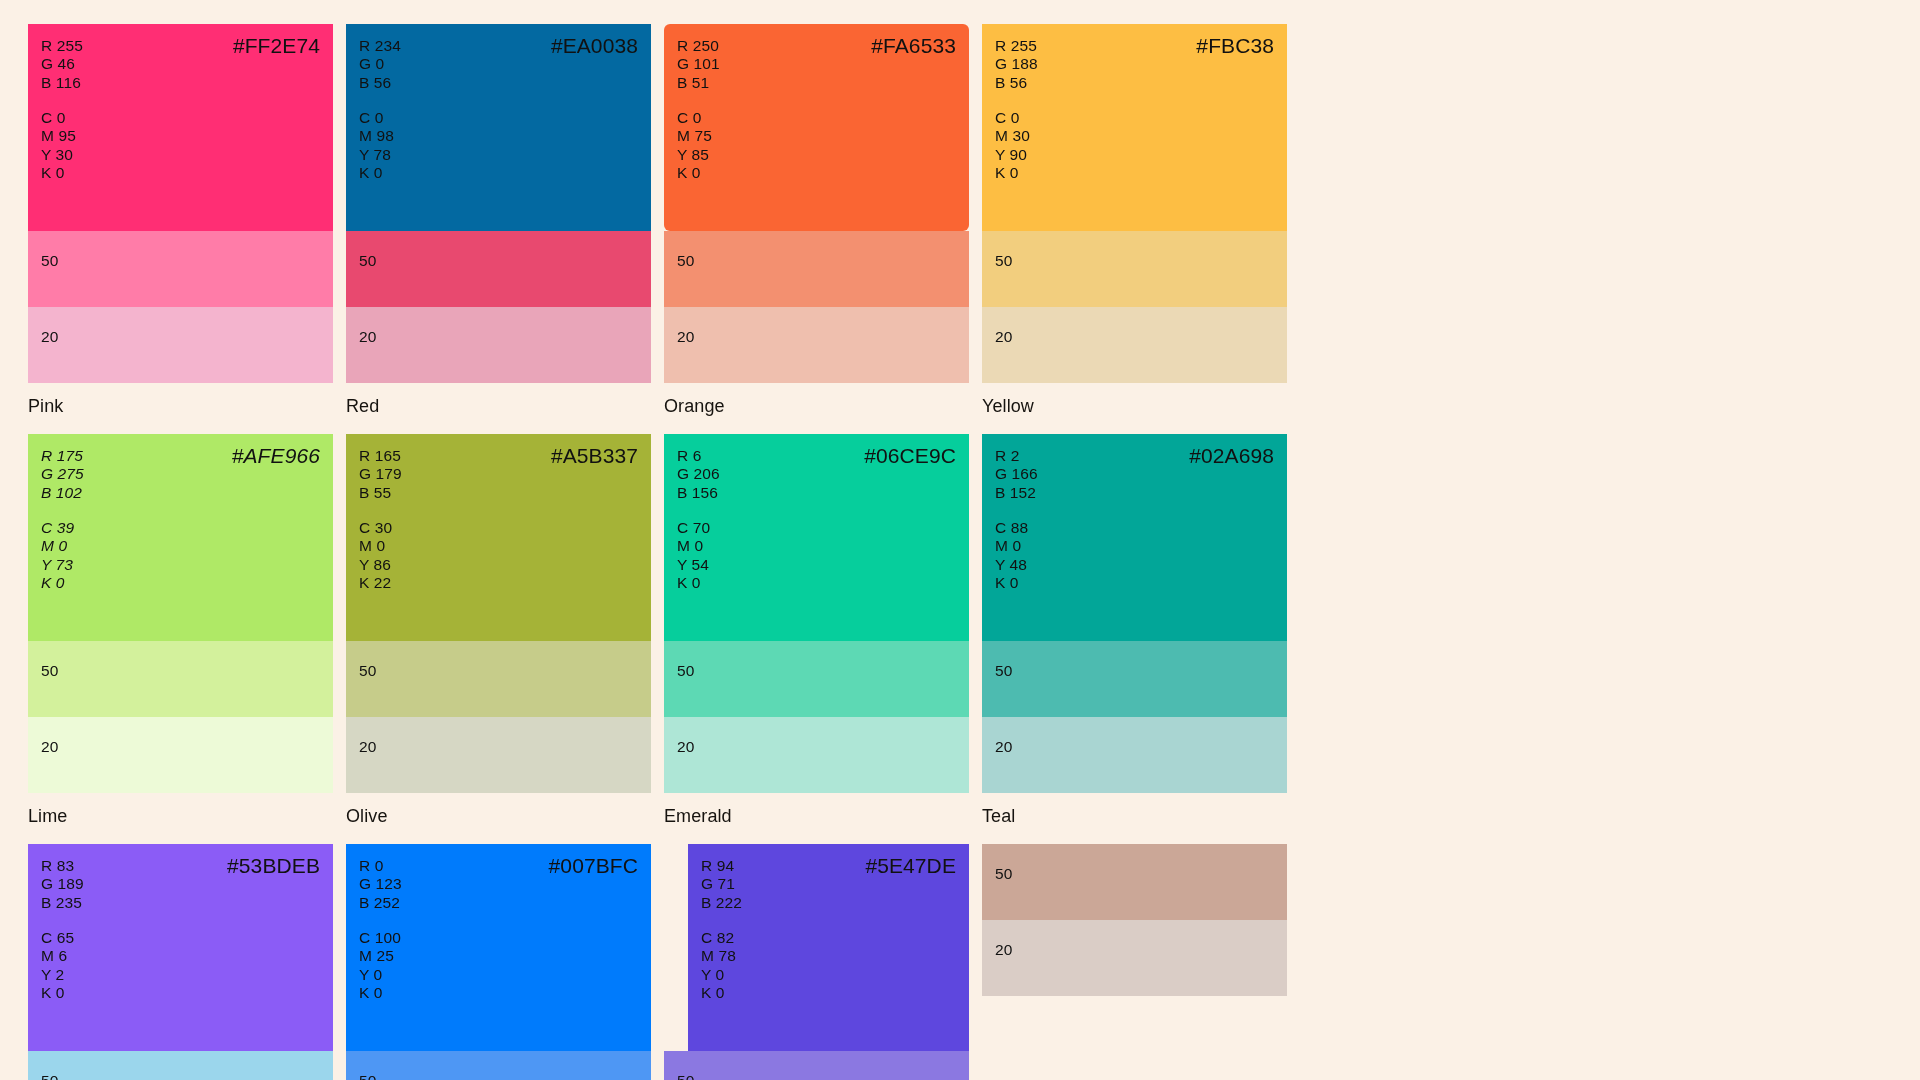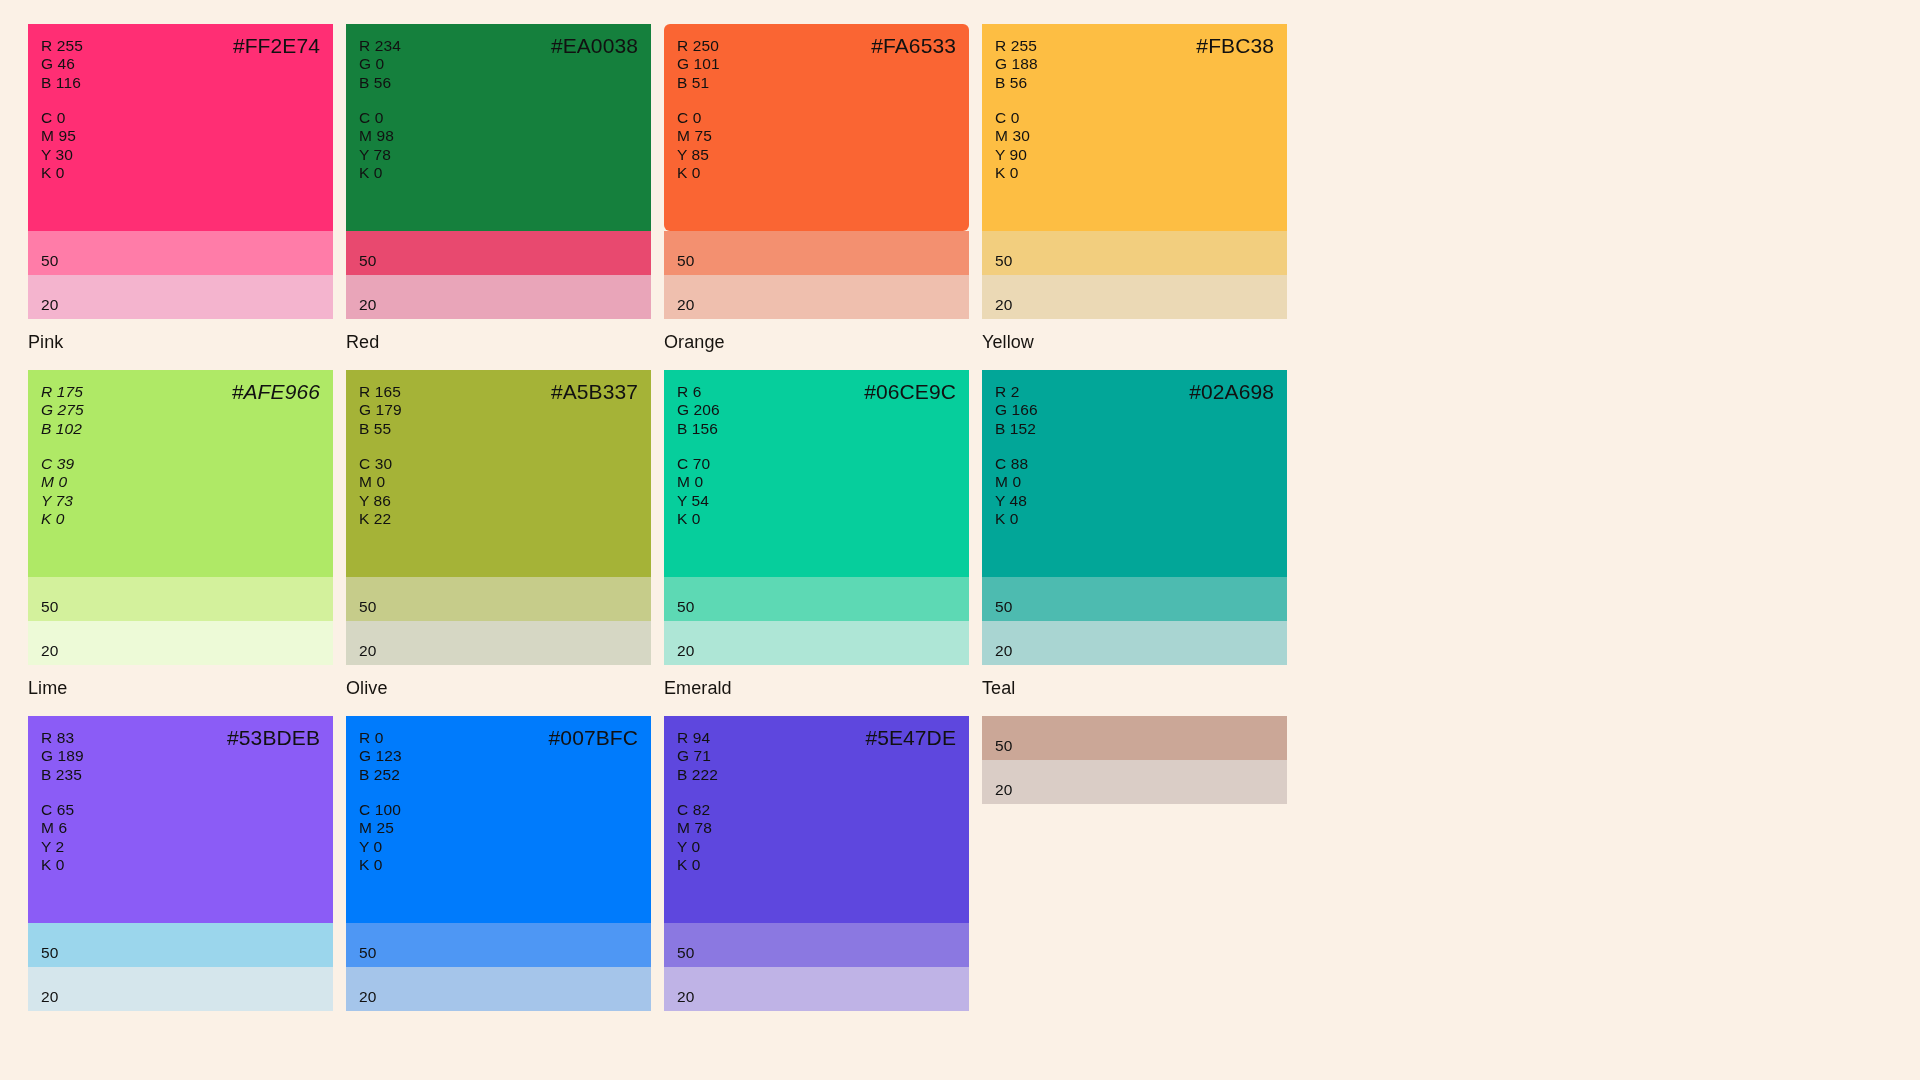--- a/index.html
+++ b/index.html
@@ -57,21 +57,21 @@
     right: 13px;
     top: 13px;
     font-size: 21px;
     line-height: 18.3px;
     color: #111111;
     letter-spacing: 0.1px;
   }
 
   .swatch-tint {
     position: relative;
-    height: 44px;
+    height: 76px;
     box-sizing: border-box;
   }
 
   .tint-label {
     position: absolute;
     left: 13px;
     top: 21px;
     font-size: 15.5px;
     line-height: 18px;
     color: #111111;
@@ -98,21 +98,21 @@
       </div>
       <div class="swatch-tint" style="background: rgb(255, 124, 168);">
         <div class="tint-label">50</div>
       </div>
       <div class="swatch-tint" style="background: rgb(244, 180, 206);">
         <div class="tint-label">20</div>
       </div>
       <div class="swatch-name">Pink</div>
     </div>
     <div class="swatch-card">
-      <div class="swatch-main" style="background: #15803d;">
+      <div class="swatch-main" style="background: #0369a1;">
         <div class="swatch-rgb"><div>R 234</div><div>G 0</div><div>B 56</div></div>
         <div class="swatch-cmyk"><div>C 0</div><div>M 98</div><div>Y 78</div><div>K 0</div></div>
         <div class="swatch-hex">#EA0038</div>
       </div>
       <div class="swatch-tint" style="background: rgb(232, 73, 111);">
         <div class="tint-label">50</div>
       </div>
       <div class="swatch-tint" style="background: rgb(233, 165, 185);">
         <div class="tint-label">20</div>
       </div>
@@ -222,21 +222,21 @@
         <div class="swatch-hex">#007BFC</div>
       </div>
       <div class="swatch-tint" style="background: rgb(78, 151, 244);">
         <div class="tint-label">50</div>
       </div>
       <div class="swatch-tint" style="background: rgb(165, 197, 234);">
         <div class="tint-label">20</div>
       </div>
     </div>
     <div class="swatch-card">
-      <div class="swatch-main" style="background: rgb(94, 71, 222);">
+      <div class="swatch-main" style="background: rgb(94, 71, 222); margin-left: 24px;">
         <div class="swatch-rgb"><div>R 94</div><div>G 71</div><div>B 222</div></div>
         <div class="swatch-cmyk"><div>C 82</div><div>M 78</div><div>Y 0</div><div>K 0</div></div>
         <div class="swatch-hex">#5E47DE</div>
       </div>
       <div class="swatch-tint" style="background: rgb(139, 120, 225);">
         <div class="tint-label">50</div>
       </div>
       <div class="swatch-tint" style="background: rgb(191, 179, 230);">
         <div class="tint-label">20</div>
       </div>

